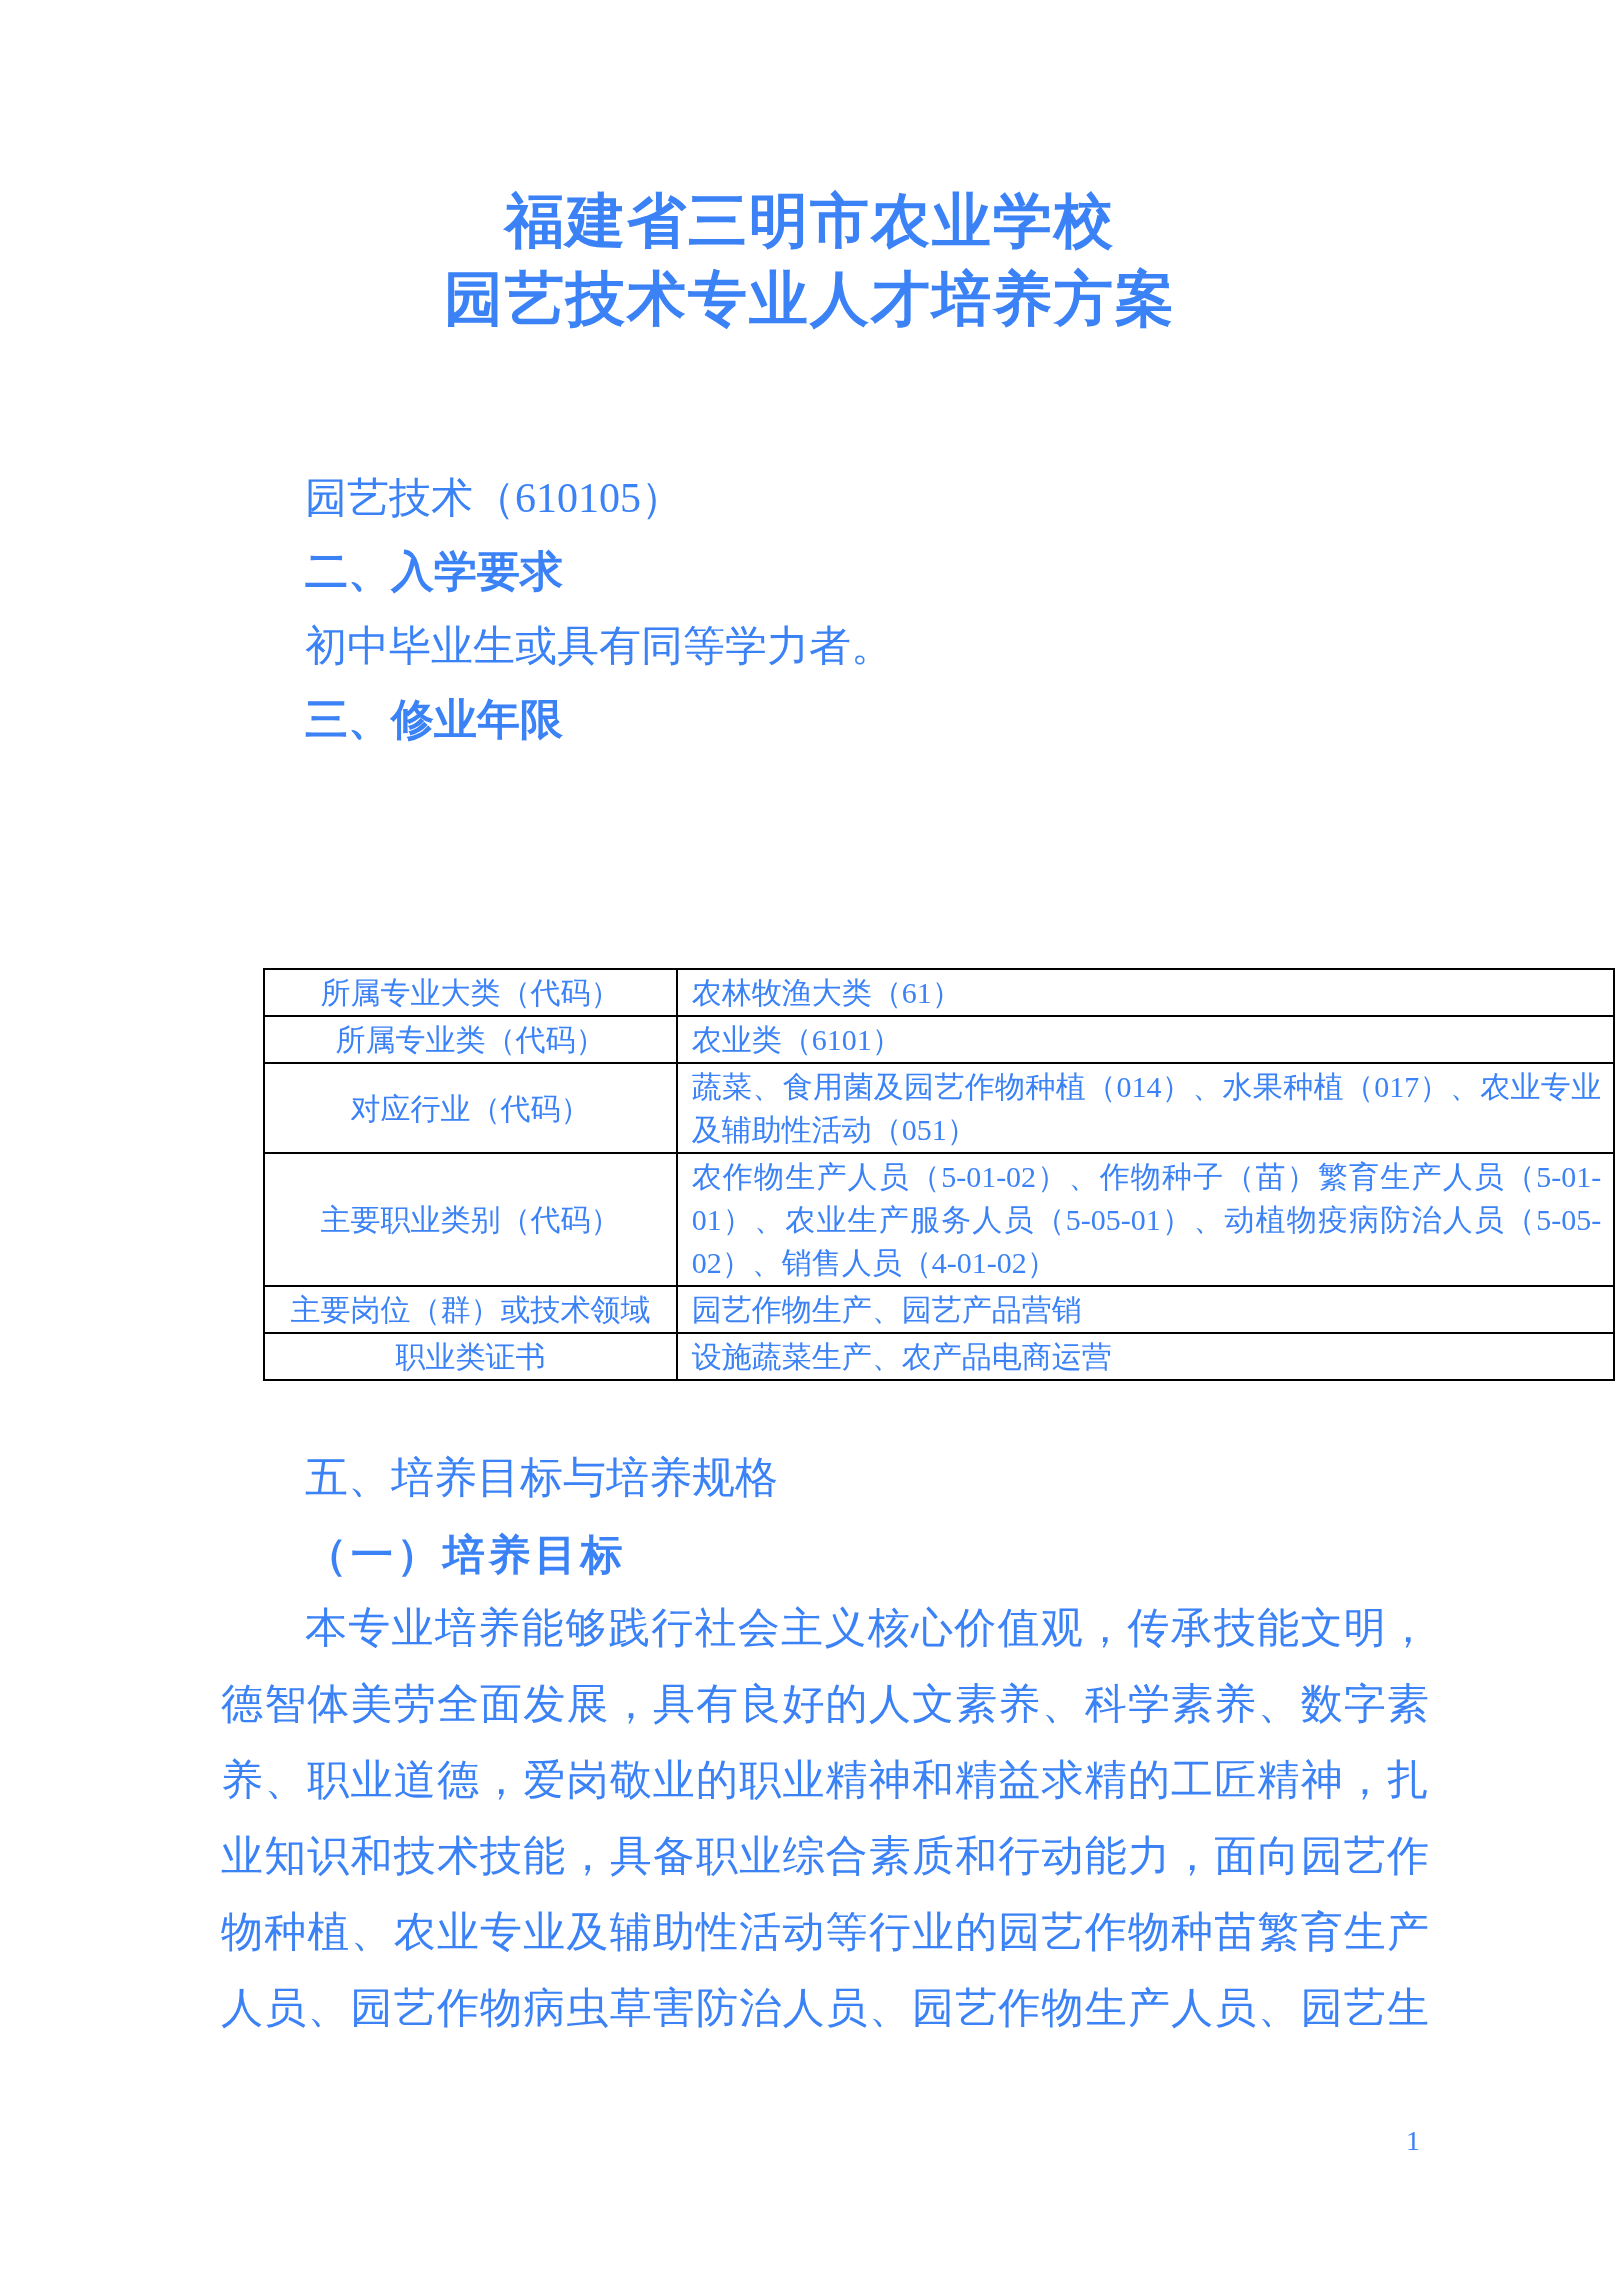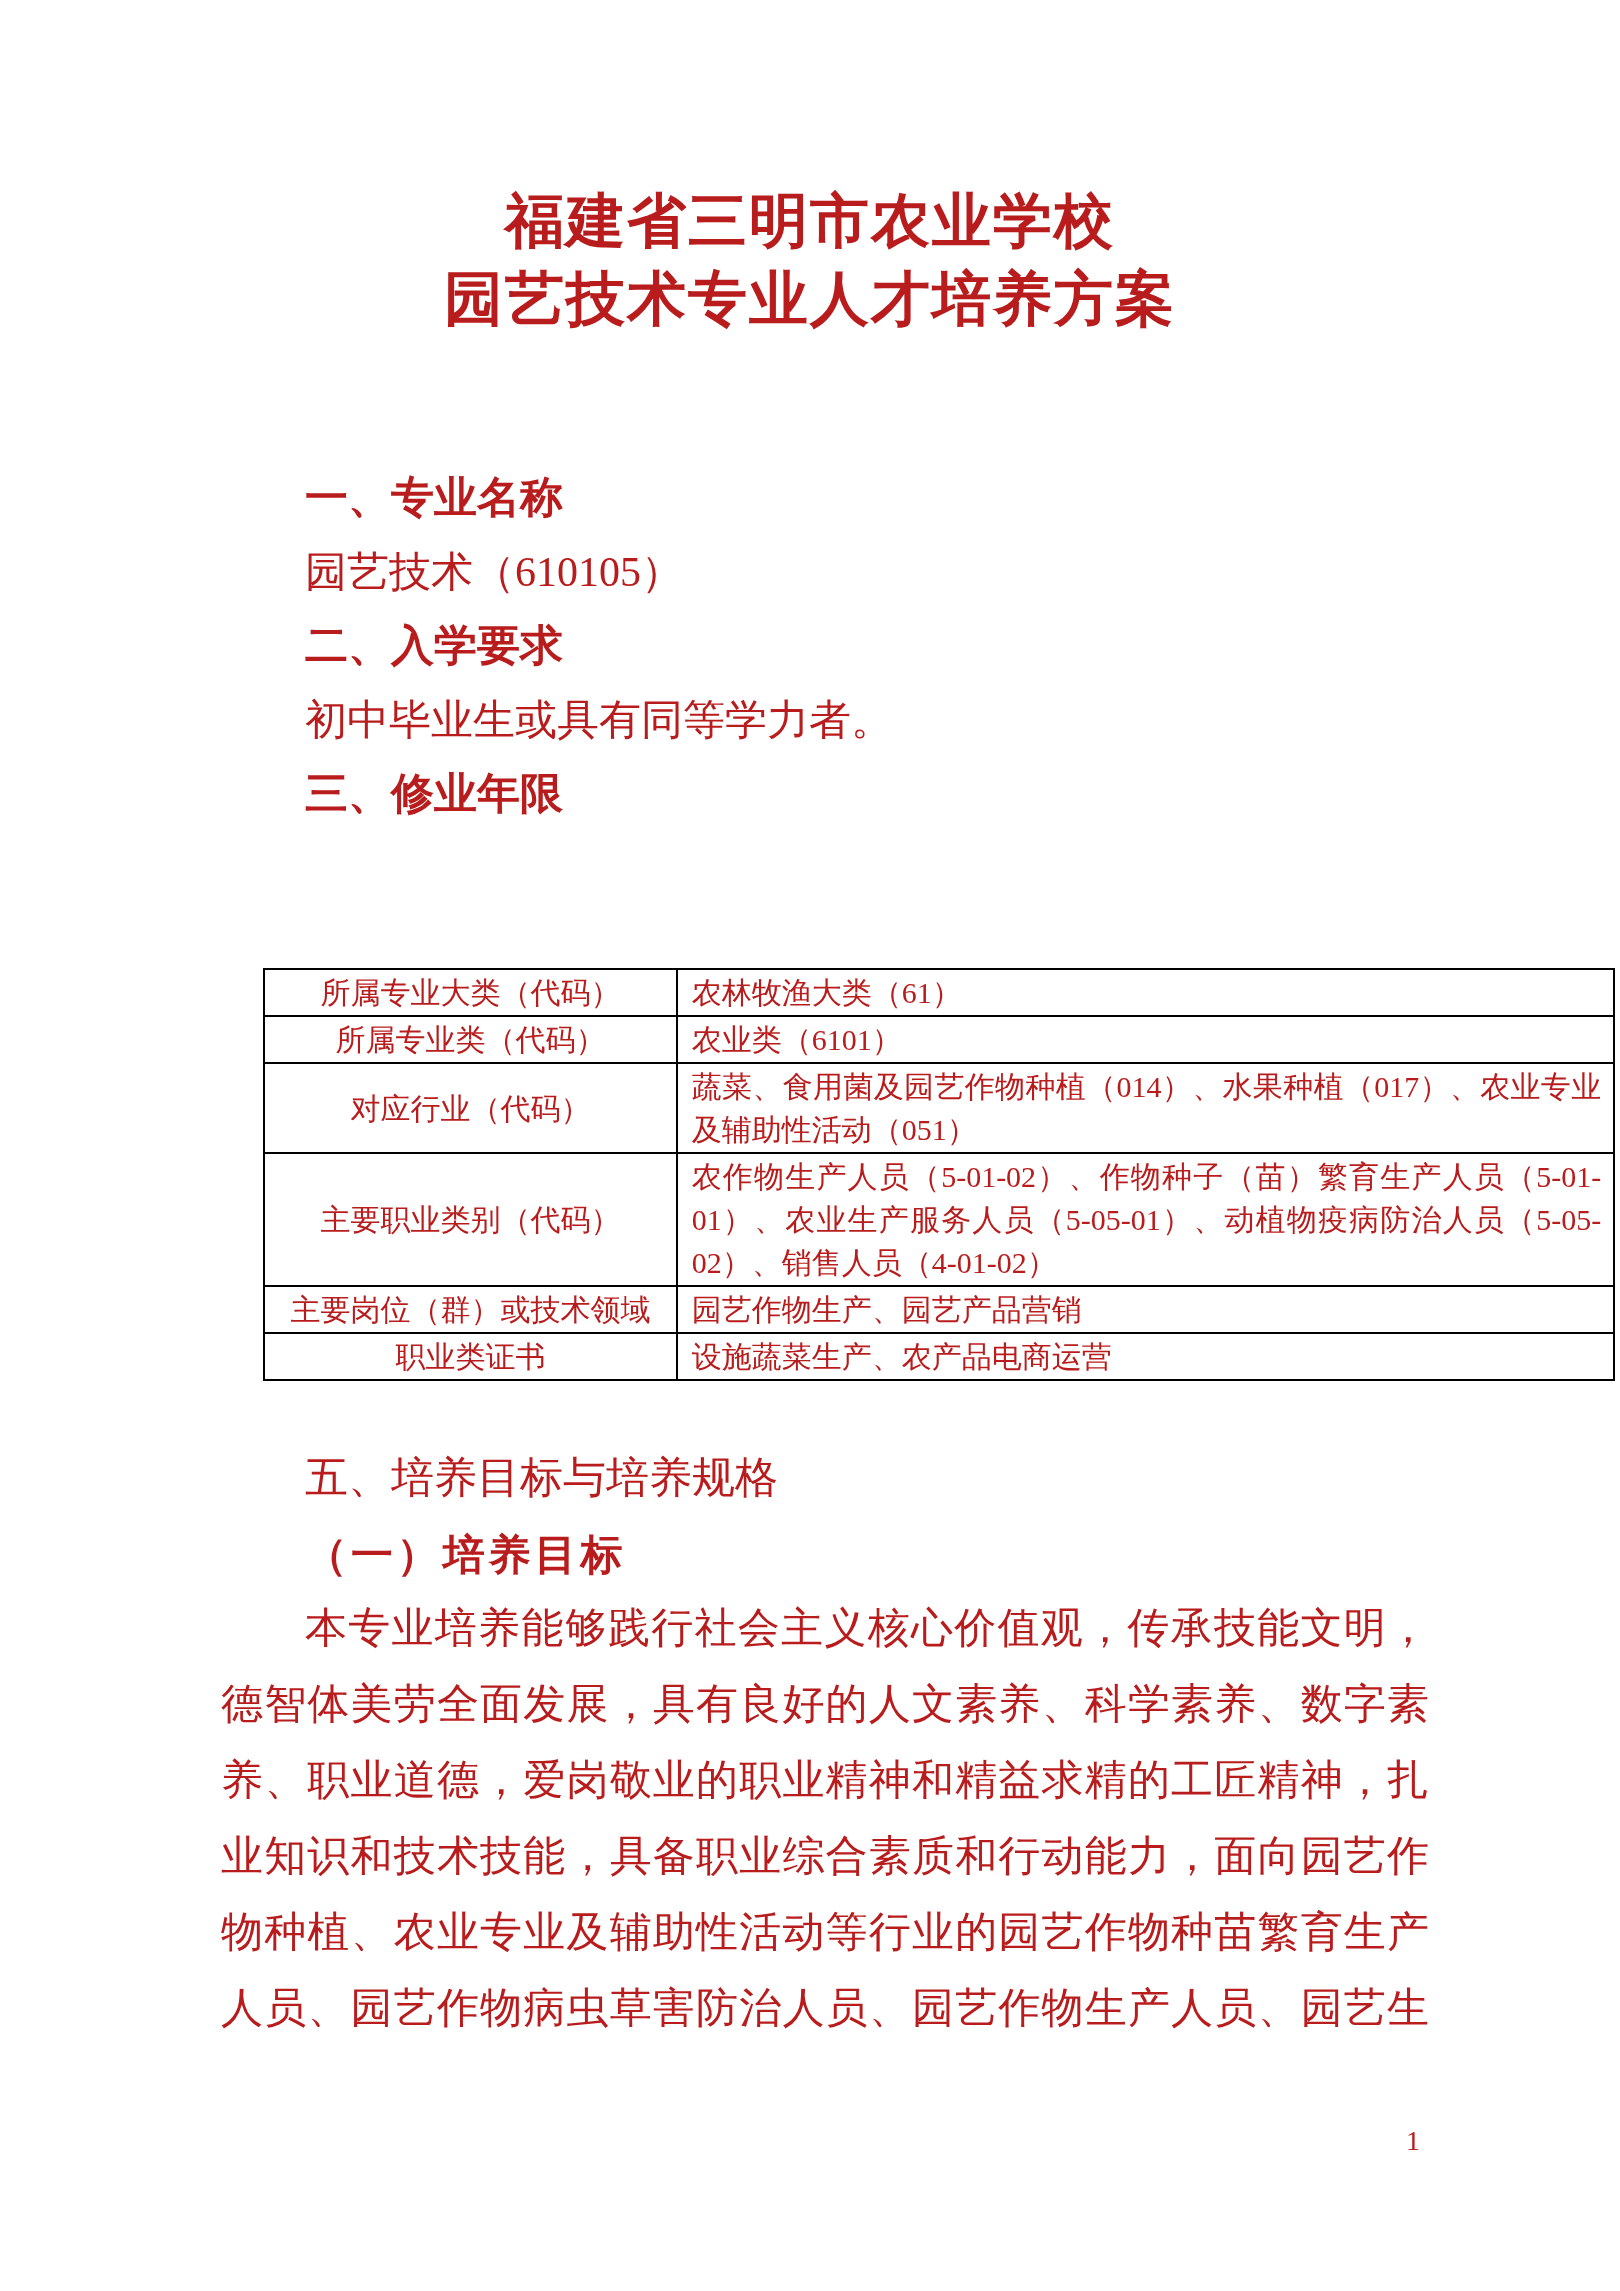--- a/index.html
+++ b/index.html
@@ -1,21 +1,21 @@
 <!DOCTYPE html>
 <html><head>
 <meta charset="utf-8">
 <style>
   html, body { margin: 0; padding: 0; background: #ffffff; }
   .page {
     position: relative;
     width: 1620px;
     height: 2292px;
     background: #ffffff;
-    color: #b91c1c;
+    color: #3b82f6;
     font-family: "Liberation Serif", "DejaVu Serif", serif;
     overflow: hidden;
   }
   .doc-title {
     position: absolute;
     top: 182px;
     left: 0;
     width: 100%;
     text-align: center;
     font-size: 59px;
@@ -99,21 +99,20 @@
 <body>
 
 <div class="page">
 
   <div class="doc-title">
     <div>福建省三明市农业学校</div>
     <div>园艺技术专业人才培养方案</div>
   </div>
 
   <div class="sections">
-    <div class="line heading">一、专业名称</div>
     <div class="line">园艺技术（610105）</div>
     <div class="line heading">二、入学要求</div>
     <div class="line">初中毕业生或具有同等学力者。</div>
     <div class="line heading">三、修业年限</div>
   </div>
 
   <table class="career-table">
     <colgroup>
       <col style="width:413px">
       <col>

